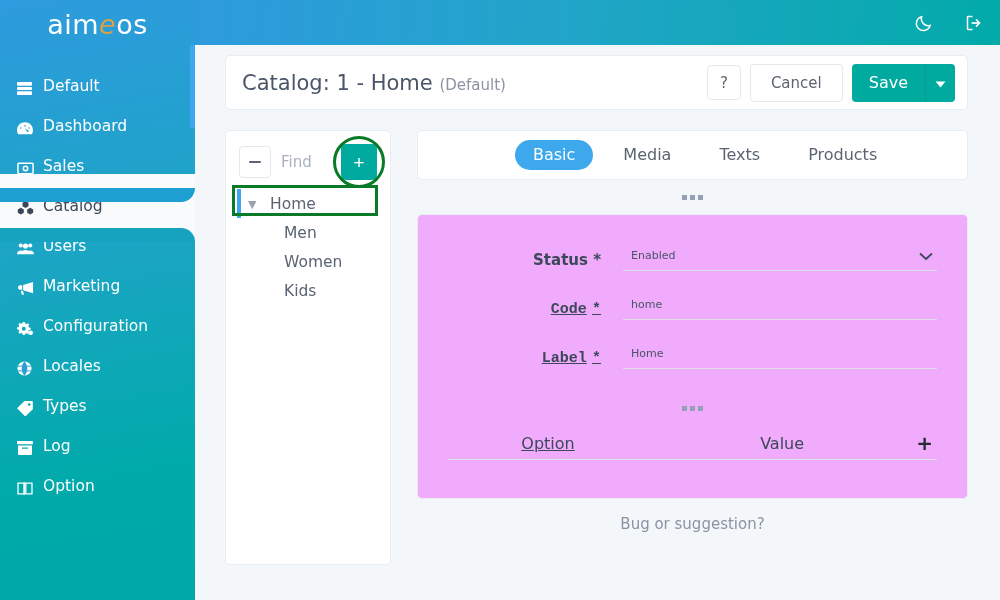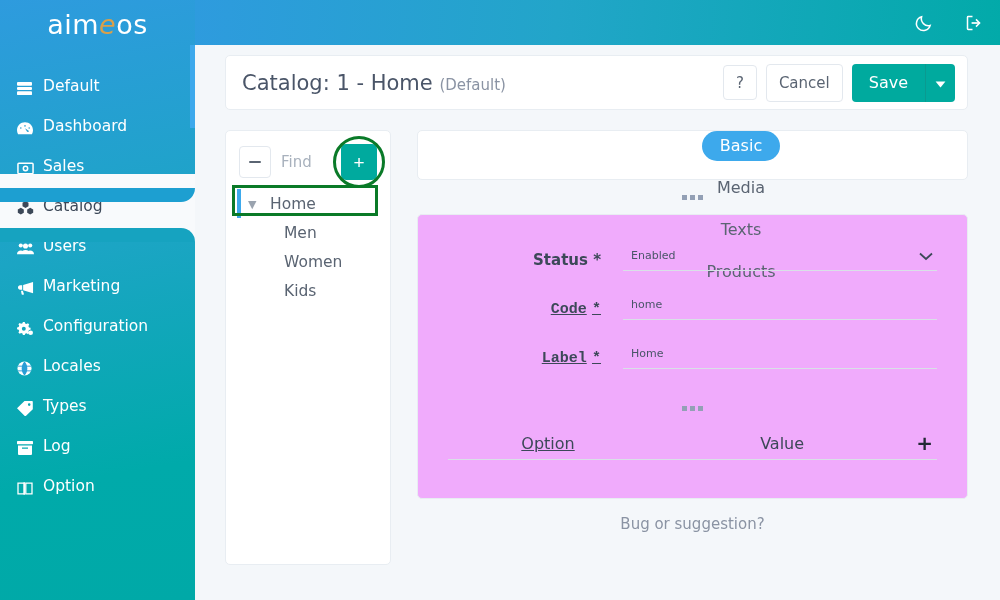--- a/index.html
+++ b/index.html
@@ -91,21 +91,21 @@
   .btn {
     font-size: 15px; border-radius: 4px; cursor: pointer;
     display: inline-flex; align-items: center; justify-content: center;
     font-family: "DejaVu Sans", "Liberation Sans", sans-serif;
   }
   .btn-help {
     width: 34px; height: 35px; border: 1px solid #e3e8ee; background: #fff;
     color: #5a6472; margin-right: 9px;
   }
   .btn-cancel {
-    height: 38px; padding: 0 12px; border: 1px solid #e3e8ee; background: #fff;
+    height: 38px; padding: 0 20px; border: 1px solid #e3e8ee; background: #fff;
     color: #5a6472; margin-right: 9px;
   }
   .btn-save-group { display: inline-flex; height: 38px; }
   .btn-save {
     height: 38px; padding: 0 17px; background: #00aa9e; color: #fff;
     border: none; border-radius: 4px 0 0 4px; font-size: 16px;
   }
   .btn-save-caret {
     height: 38px; width: 30px; background: #00aa9e; color: #fff;
     border: none; border-left: 1px solid #0a9a90; border-radius: 0 4px 4px 0;
@@ -158,21 +158,21 @@
   }
   .hl-rect {
     position: absolute; left: 6px; top: -4px; width: 146px; height: 31px;
     border: 3px solid #0a7a28; pointer-events: none;
   }
 
   
   .right-col { flex: 1 1 auto; min-width: 0; }
   .tabs-card {
     background: #fff; border: 1px solid #e8edf2; border-radius: 5px;
-    height: 50px; display: flex; align-items: center; padding-left: 97px; gap: 12px; flex-direction: column;
+    height: 50px; display: flex; align-items: center; padding-left: 97px; gap: 12px;
   }
   .tab {
     font-size: 16px; color: #5a6472; padding: 7px 18px; border-radius: 20px;
     cursor: pointer; line-height: 1;
   }
   .tab.active { background: #3da9ec; color: #fff; }
   .ellipsis-row {
     height: 34px; display: flex; align-items: center; justify-content: center; gap: 3px;
   }
   .ellipsis-row i { display: block; width: 5px; height: 5px; background: #93a0b5; }

